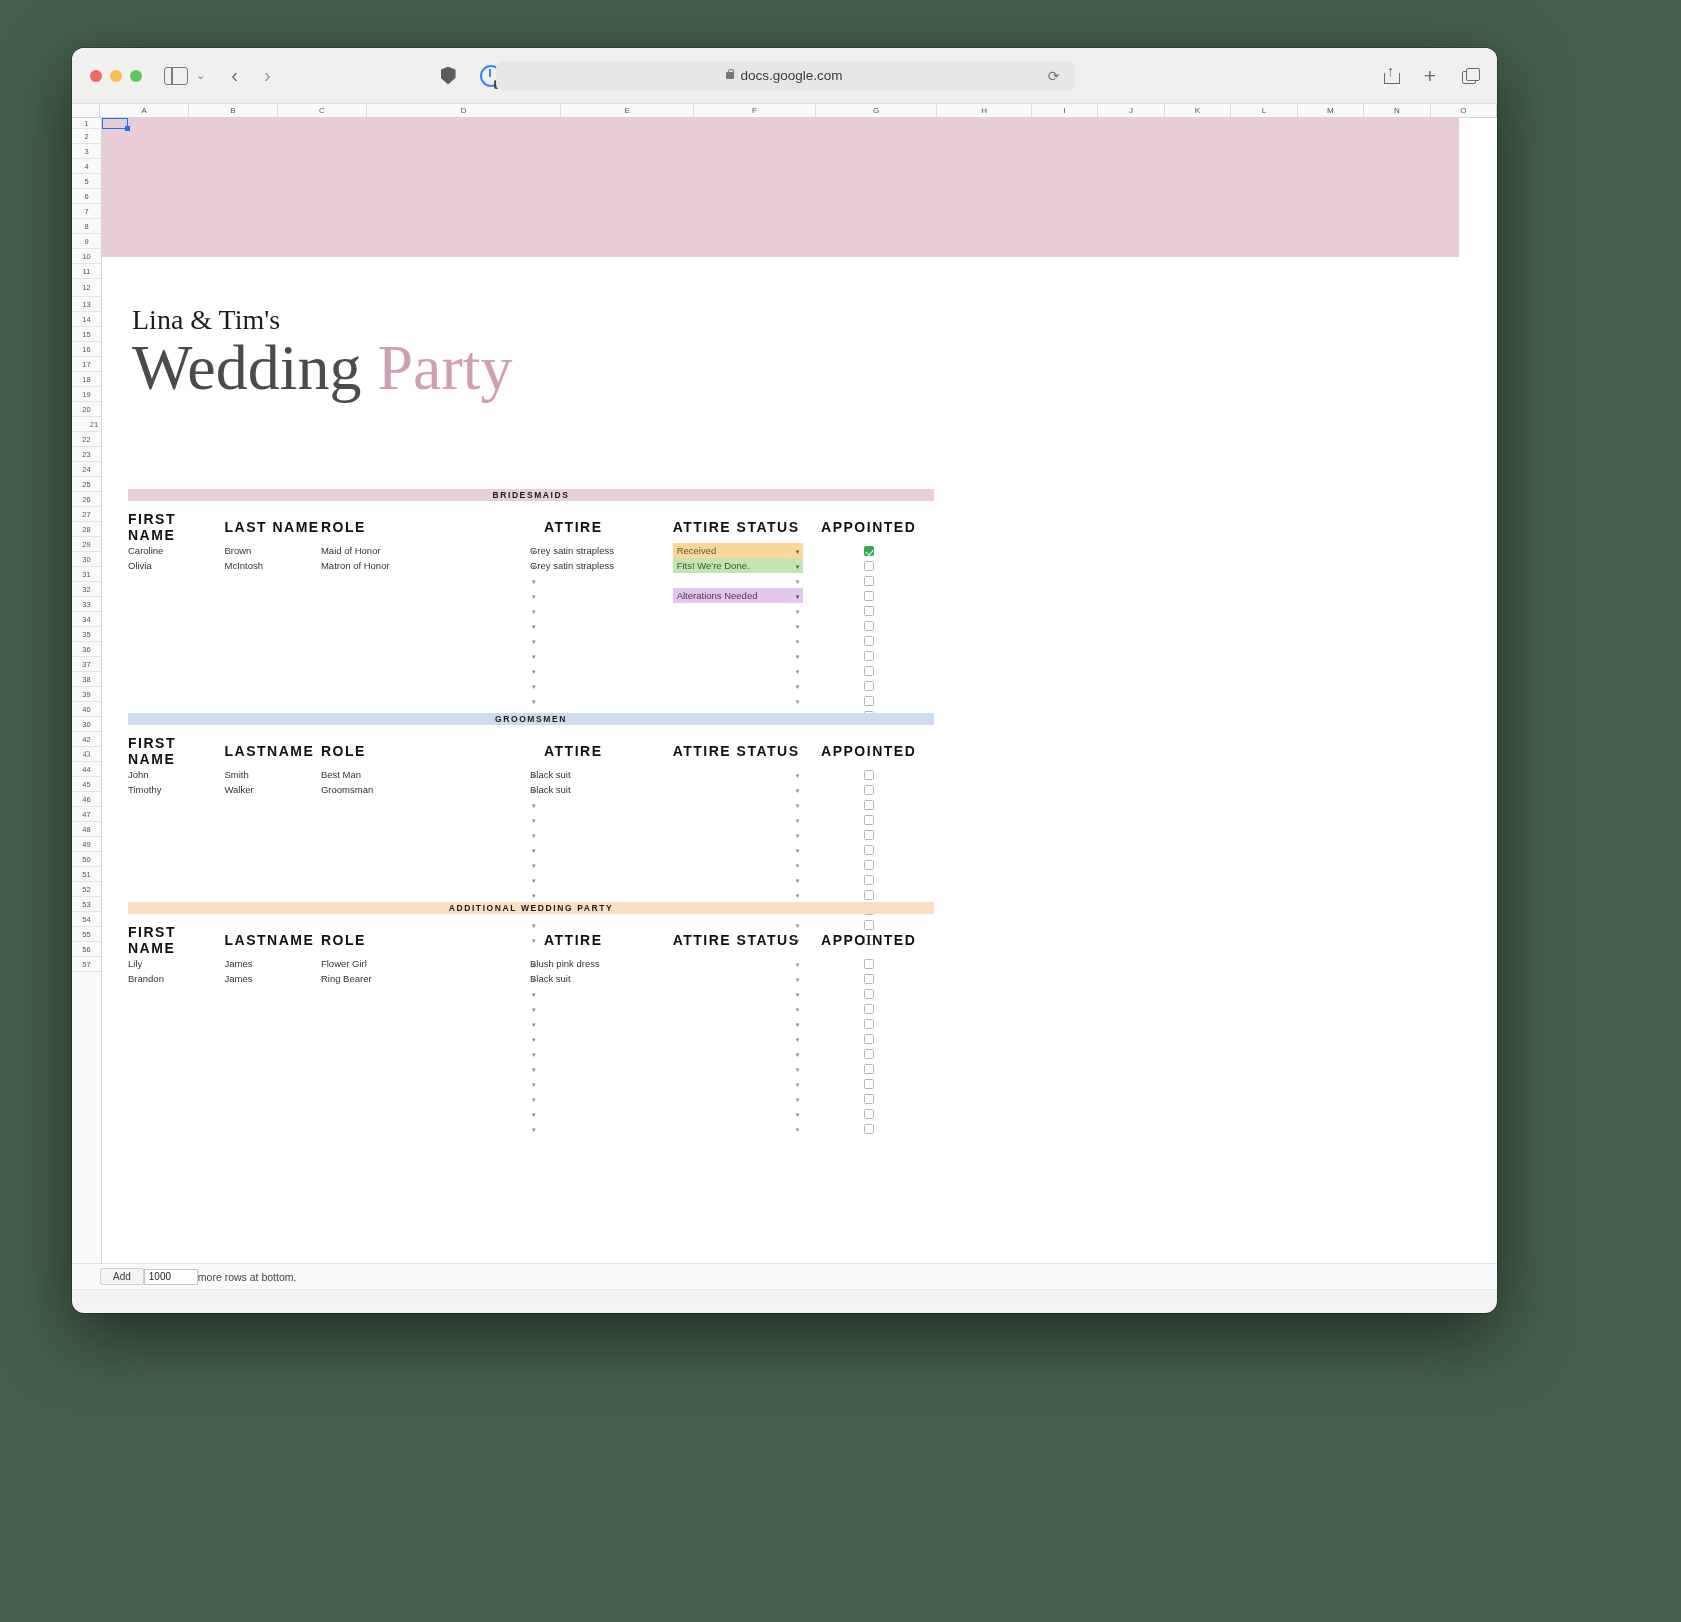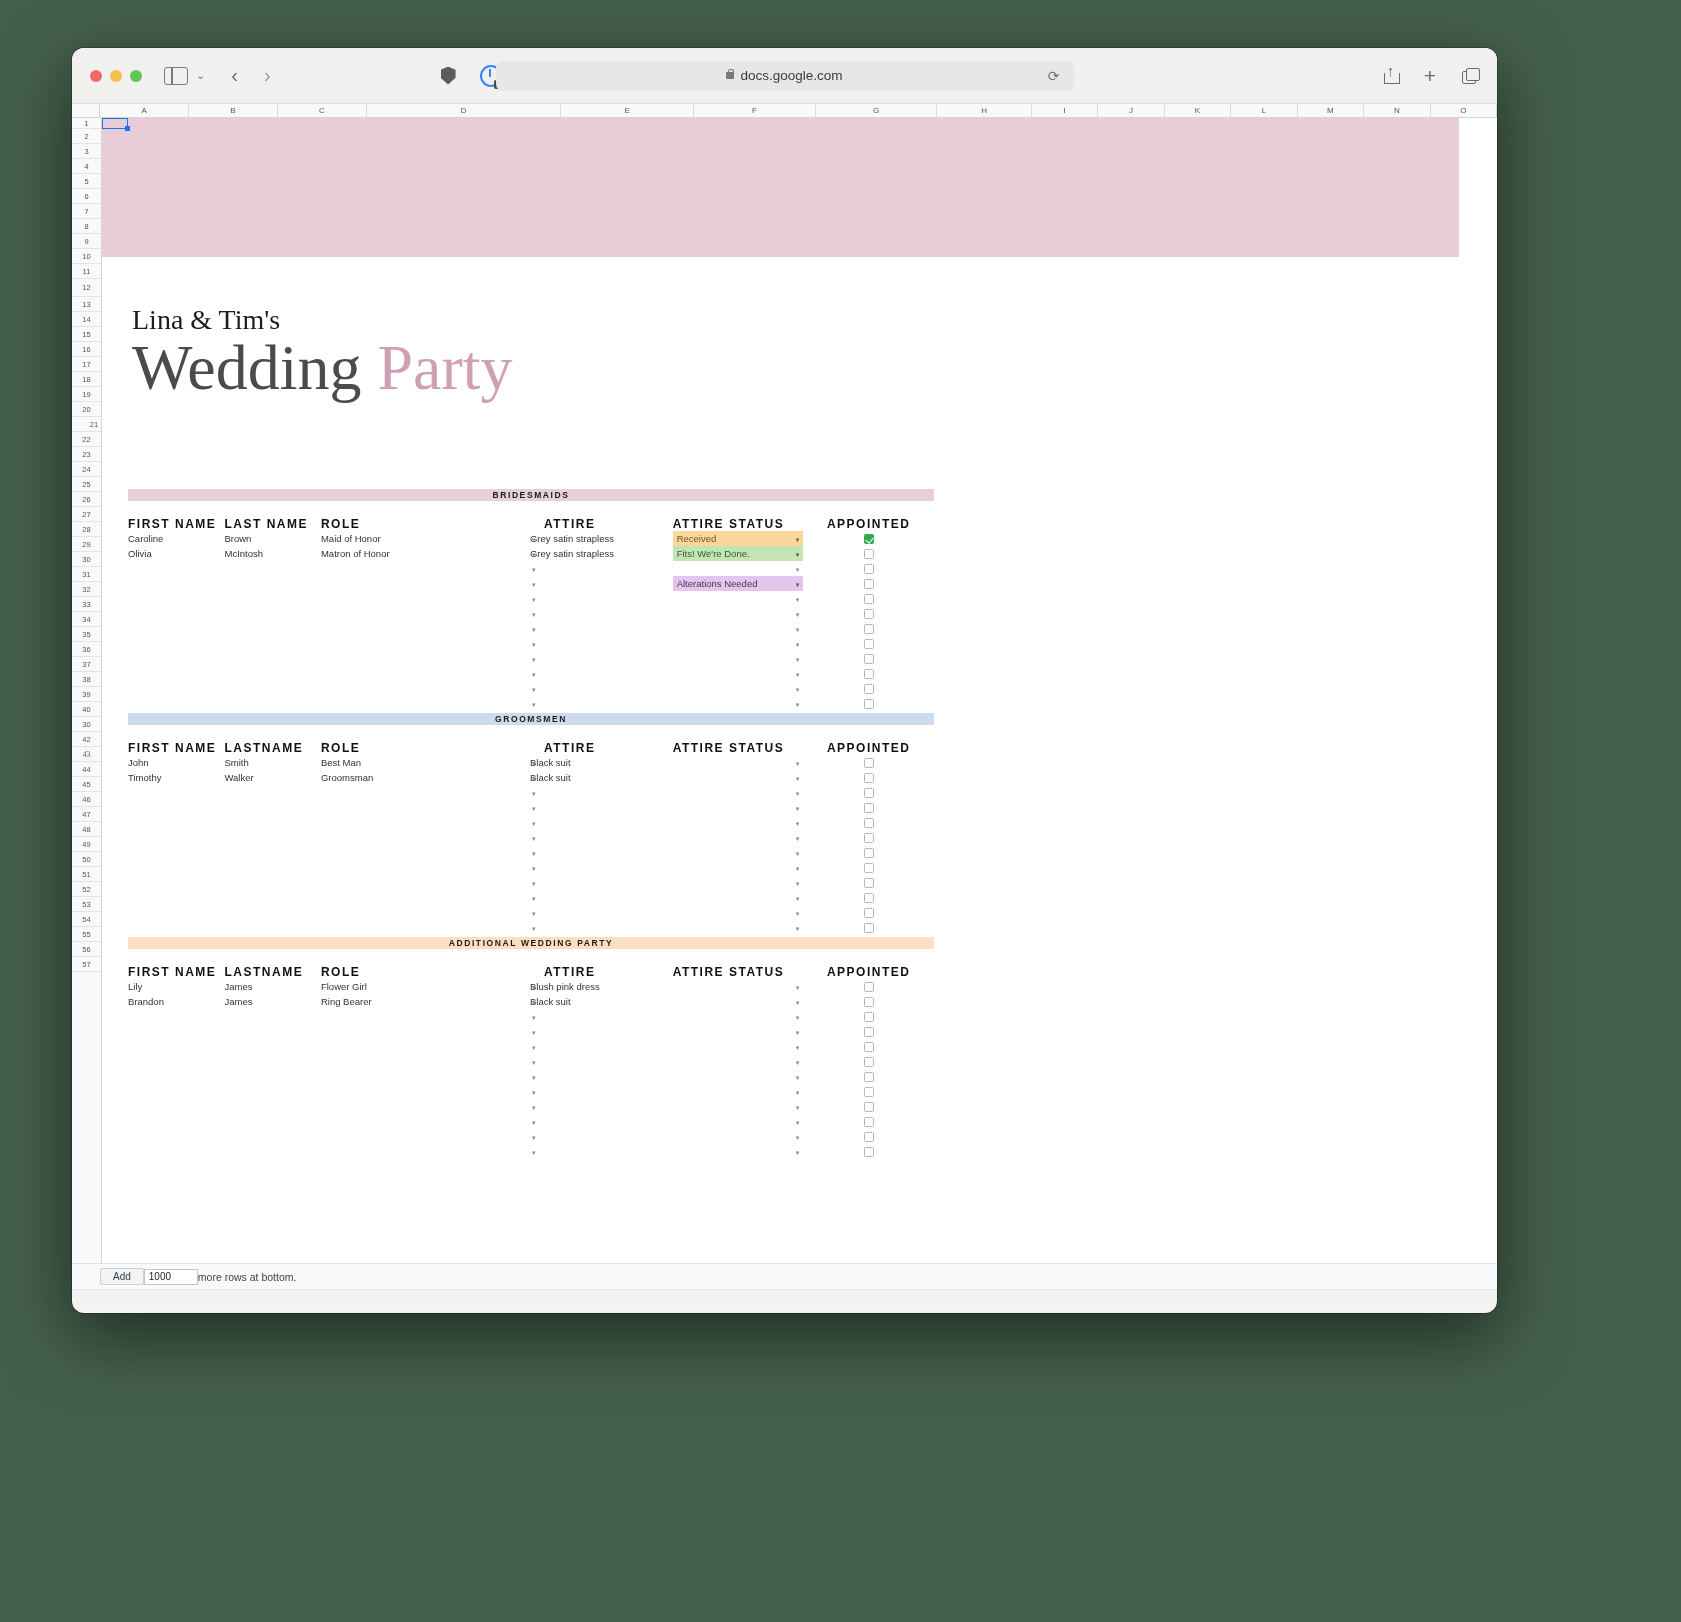--- a/index.html
+++ b/index.html
@@ -128,22 +128,22 @@
   .secbanner {
     height: 12px; display:flex; align-items:center; justify-content:center;
     font-size: 8.5px; font-weight: bold; letter-spacing: 1.6px; color:#1b1b1b;
   }
   .sec-bride .secbanner { background:#e8cfdc; }
   .sec-groom .secbanner { background:#ccdcec; }
   .sec-extra .secbanner { background:#fadfc0; }
   table.tbl { width: 100%; border-collapse: collapse; table-layout: fixed; }
   table.tbl td { height: 15px; font-size: 9.5px; color: #333; vertical-align: middle; padding: 0; }
   tr.hdr td {
-    font-size: 12px; font-weight: bold; letter-spacing: 1.5px; color: #111;
-    height: 16px; padding-top: 16px;
+    font-size: 14px; font-weight: bold; letter-spacing: 1.5px; color: #111;
+    height: 16px; padding-top: 10px;
   }
   td.c-first { width: 96px; padding-left: 4px; }
   td.c-last  { width: 96px; }
   td.c-role  { width: 208px; }
   td.c-attire{ width: 142px; position: relative; padding-left: 14px; }
   td.c-status{ width: 130px; position: relative; padding-left: 2px; }
   td.c-appt  { width: 130px; text-align: center; }
   tr.hdr td.c-attire { padding-left: 14px; }
   .dd {
     position: absolute; right: 4px; top: 50%; transform: translateY(-50%);
@@ -624,21 +624,21 @@
                     </td>
                     <td class="c-status">
                       <span class="dd">▾</span>
                     </td>
                     <td class="c-appt"><span class="cbox"></span></td>
                   </tr>
                 </tbody>
             </table>
           </div>
 
-          <div class="section sec-extra" style="top:819px;">
+          <div class="section sec-extra" style="top:784px;">
             <div class="secbanner">ADDITIONAL WEDDING PARTY</div>
             <table class="tbl">
               <tbody id="tb-2">
                   <tr class="hdr">
                     <td class="c-first">FIRST NAME</td>
                     <td class="c-last">LASTNAME</td>
                     <td class="c-role">ROLE</td>
                     <td class="c-attire">ATTIRE</td>
                     <td class="c-status">ATTIRE STATUS</td>
                     <td class="c-appt">APPOINTED</td>

